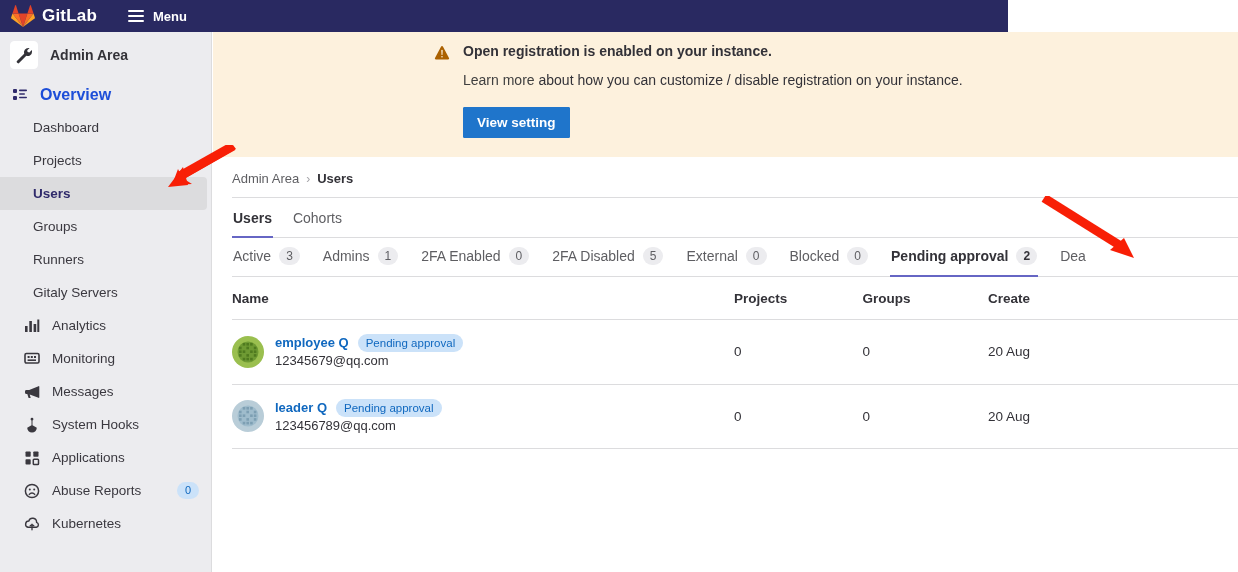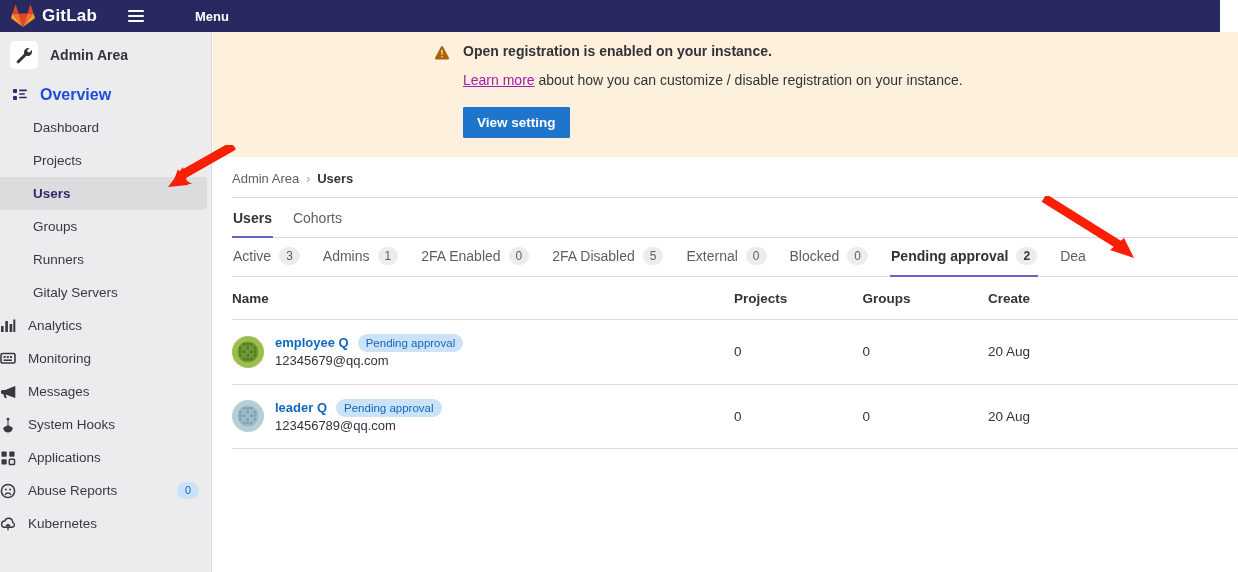--- a/index.html
+++ b/index.html
@@ -8,28 +8,28 @@
     width: 1238px; height: 572px;
     overflow: hidden;
     background: #fff;
     font-family: "Liberation Sans", sans-serif;
     -webkit-font-smoothing: antialiased;
   }
   #app { position: relative; width: 1238px; height: 572px; overflow: hidden; }
 
   
   .topbar {
-    position: absolute; top: 0; left: 0; width: 1220px; height: 32px;
+    position: absolute; top: 0; left: 0; width: 1008px; height: 32px;
     background: #292961; display: flex; align-items: center; padding-left: 11px;
   }
   .gl-logo { width: 24px; height: 24px; flex: 0 0 auto; }
   .gl-name {
     color: #fff; font-size: 17px; font-weight: 600; margin-left: 7px; letter-spacing: .2px;
   }
-  .menu-wrap { display: flex; align-items: center; margin-left: 31px; cursor: pointer; gap: 42px; }
+  .menu-wrap { display: flex; align-items: center; margin-left: 31px; cursor: pointer; }
   .hamburger { width: 16px; height: 12px; position: relative; }
   .hamburger i { position: absolute; left: 0; width: 16px; height: 1.8px; background: #fff; border-radius: 1px; }
   .hamburger i:nth-child(1){ top: 0; }
   .hamburger i:nth-child(2){ top: 5px; }
   .hamburger i:nth-child(3){ top: 10px; }
   .menu-label { color: #fff; font-size: 13px; font-weight: 600; margin-left: 9px; }
 
   
   .sidebar {
     position: absolute; top: 32px; left: 0; width: 212px; height: 540px;
@@ -52,42 +52,42 @@
 
   .nav-item {
     display: flex; align-items: center; height: 33px; padding-left: 33px; cursor: pointer;
     position: relative;
   }
   .nav-item .lbl { font-size: 13.5px; color: #3a383f; }
   .nav-item.active { background: #dcdcde; border-radius: 0 4px 4px 0; margin-right: 4px; }
   .nav-item.active .lbl { color: #2f2a6b; font-weight: 700; }
 
   .nav-main {
-    display: flex; align-items: center; height: 33px; padding-left: 0; cursor: pointer;
+    display: flex; align-items: center; height: 33px; padding-left: 24px; cursor: pointer;
   }
   .nav-main .ico { width: 16px; height: 16px; flex: 0 0 auto; display:flex; align-items:center; justify-content:center;}
   .nav-main .lbl { font-size: 13.5px; color: #3a383f; margin-left: 12px; flex: 1 1 auto; }
   .nav-badge {
     font-size: 11px; color: #1068bf; background: #cbe2f9; border-radius: 10px;
     padding: 1px 8px; margin-right: 12px; line-height: 15px;
   }
 
   
   .alert {
     position: absolute; top: 32px; left: 213px; width: 1025px; height: 125px;
     background: #fdf1dd;
   }
   .alert-icon { position: absolute; left: 221px; top: 13px; }
   .alert-title {
     position: absolute; left: 250px; top: 11px; font-size: 14px; font-weight: 700; color: #333238;
   }
   .alert-body {
     position: absolute; left: 250px; top: 40px; font-size: 14px; color: #333238;
   }
-  .alert-link { color: #a21caf; text-decoration: underline; cursor: pointer; }
+  .alert-link { color: #404040; cursor: pointer; }
   .alert-btn {
     position: absolute; left: 250px; top: 75px;
     background: #1f75cb; color: #fff; font-size: 13.5px; font-weight: 600;
     border: 1px solid #1f75cb; border-radius: 1px; padding: 7px 13px; cursor: pointer;
     font-family: "Liberation Sans", sans-serif;
   }
 
   
   .main {
     position: absolute; top: 157px; left: 213px; width: 1025px; height: 415px;

